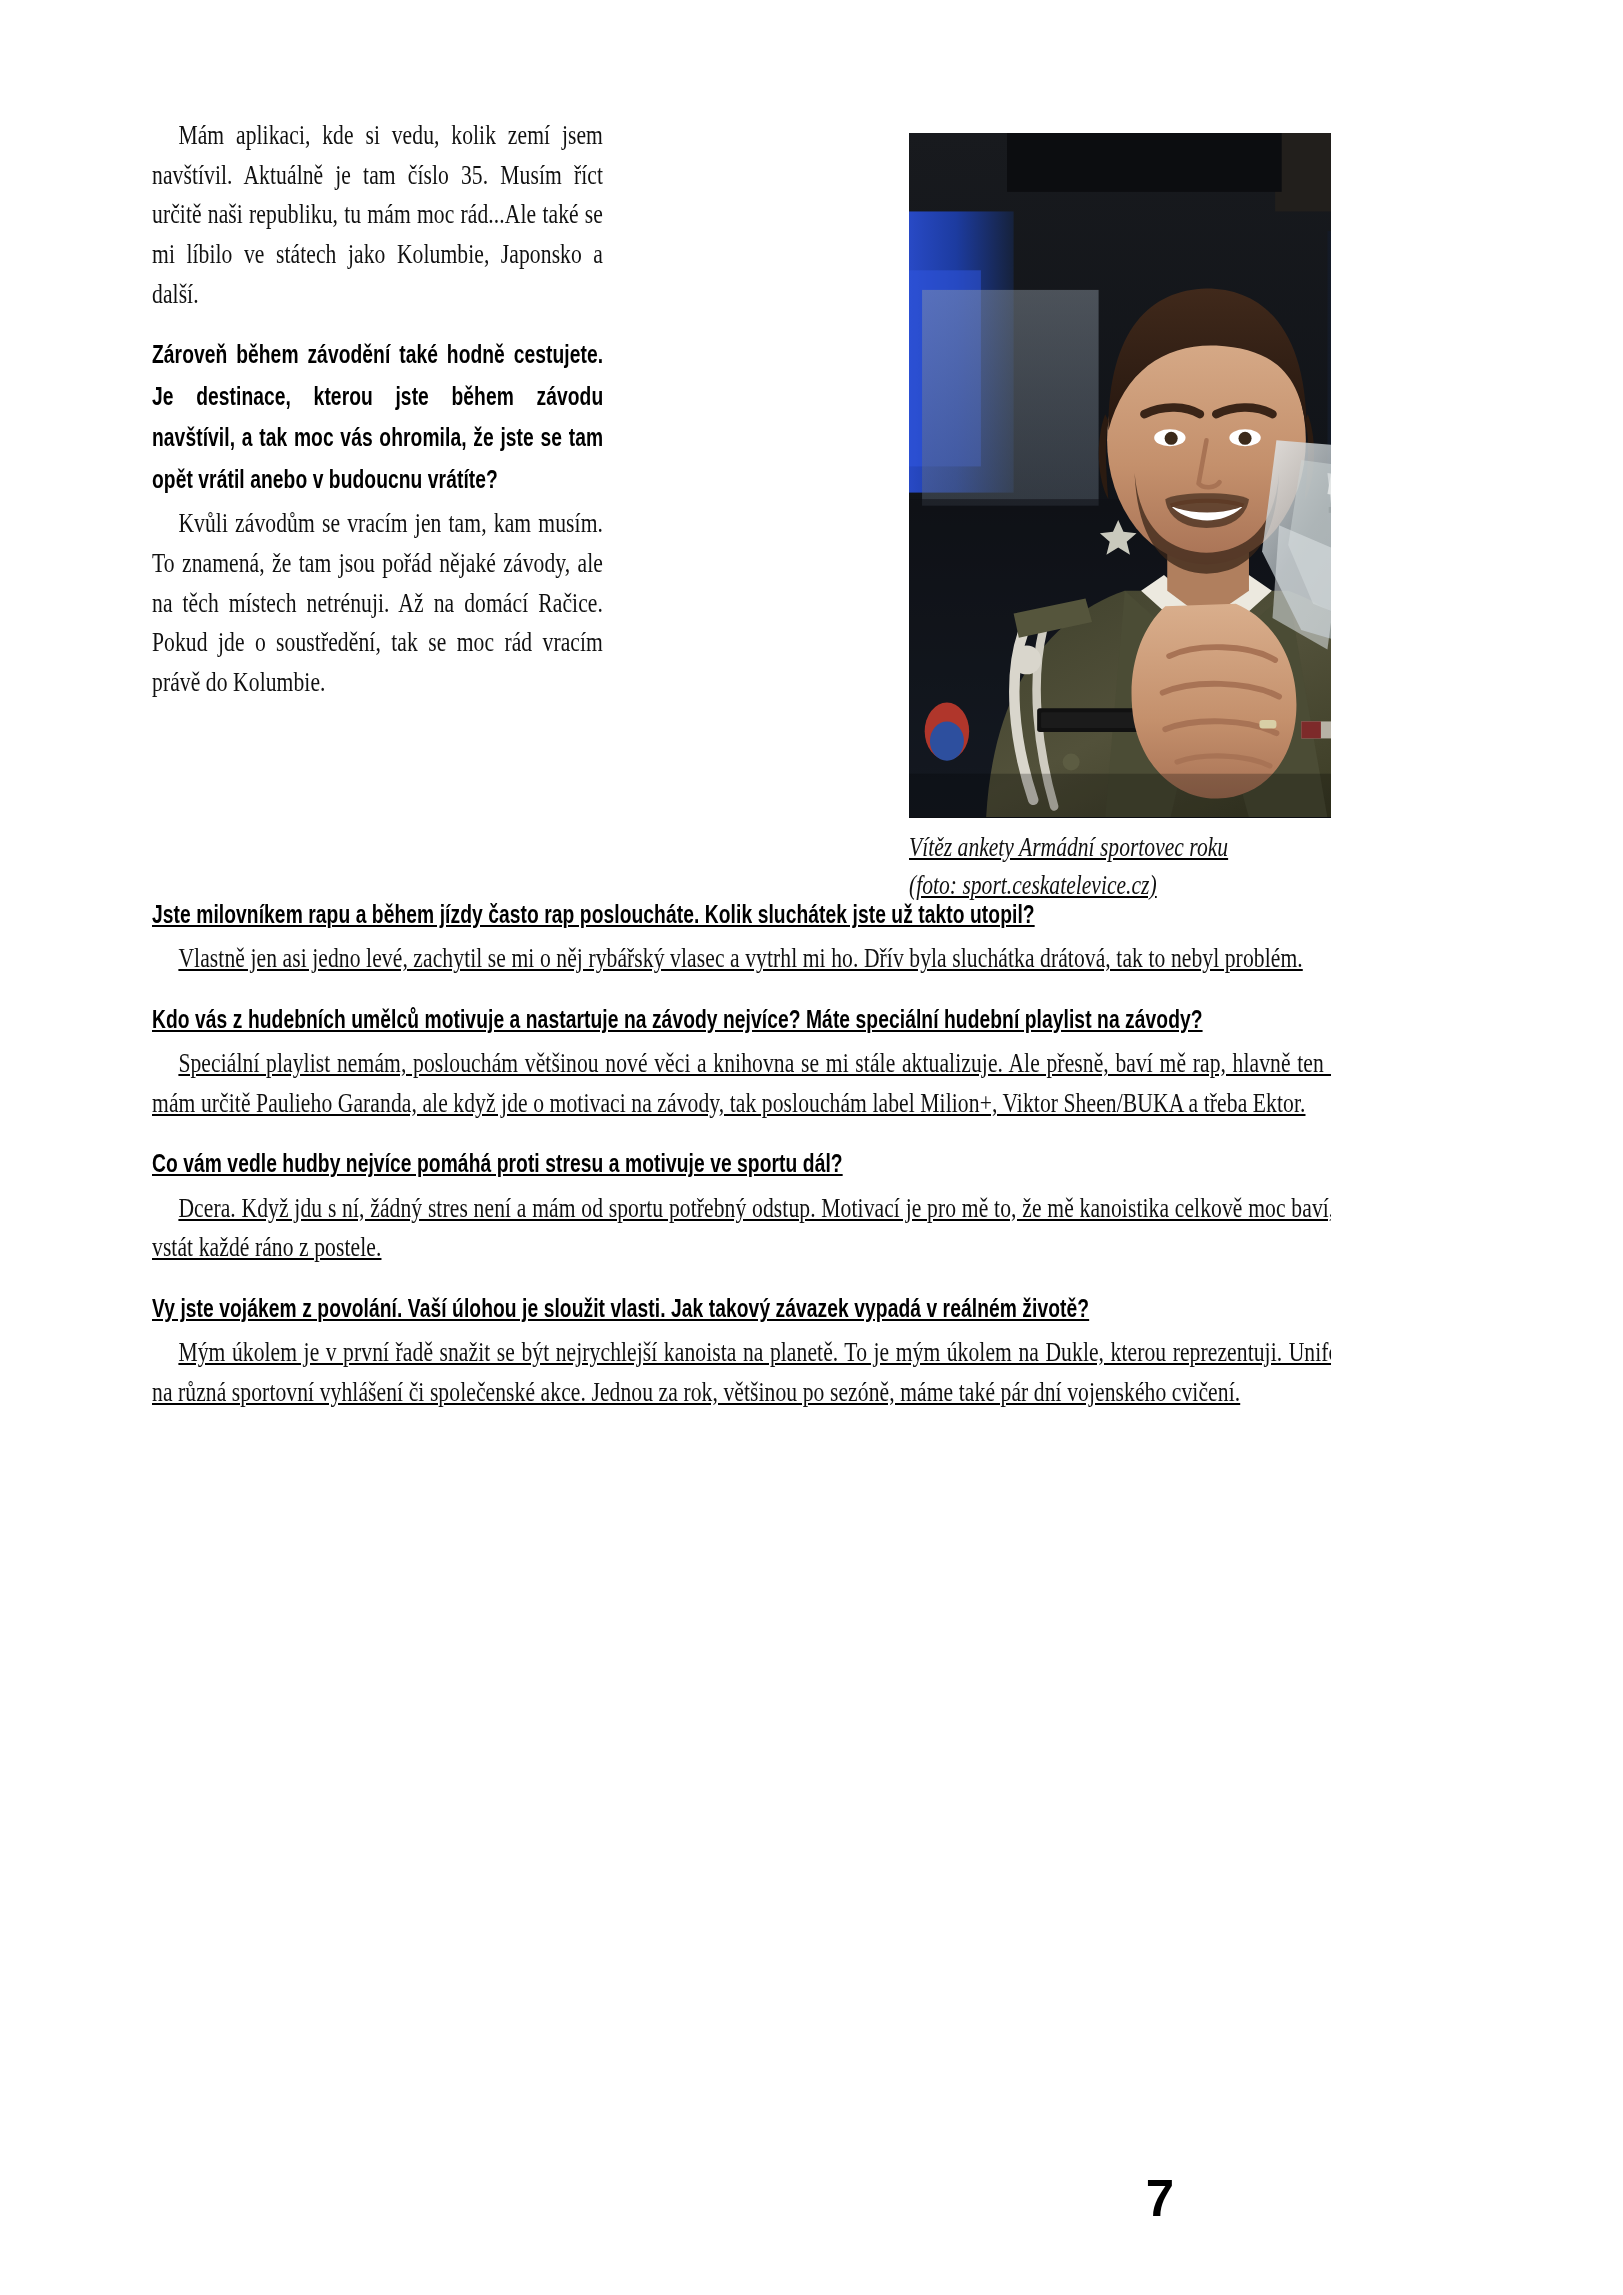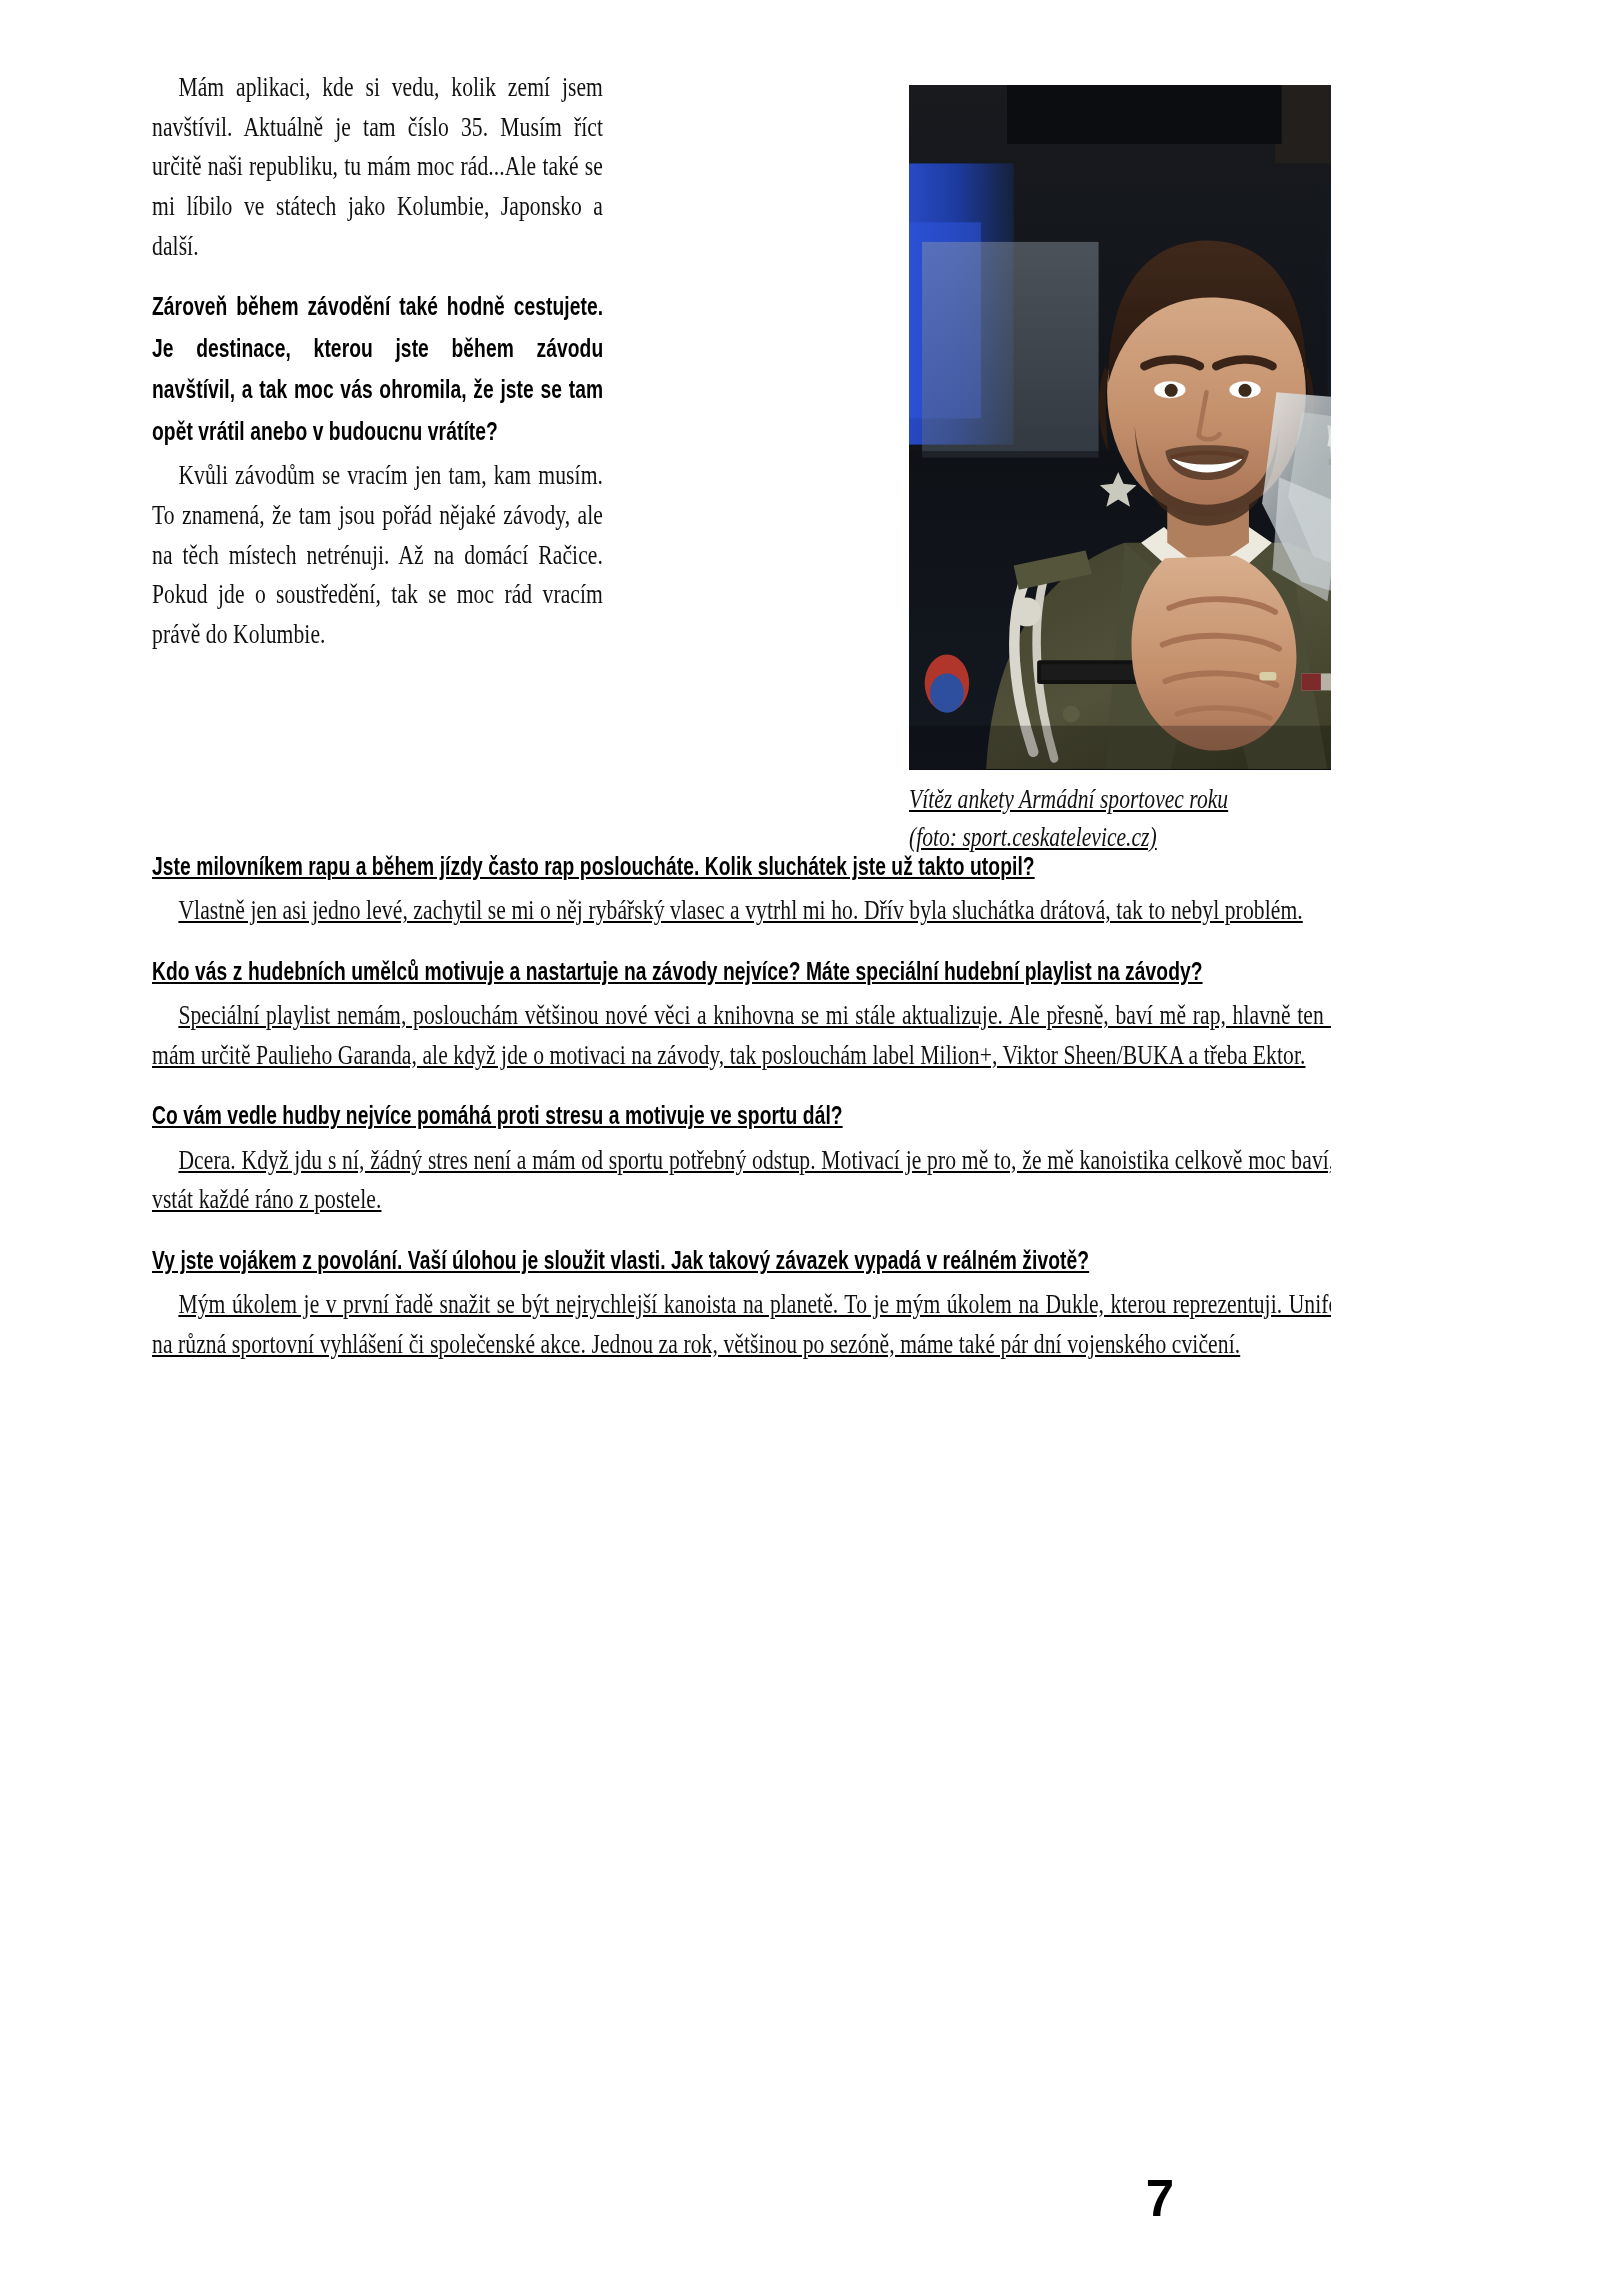--- a/index.html
+++ b/index.html
@@ -6,21 +6,21 @@
     margin: 0;
     padding: 0;
     background: #ffffff;
   }
   .page {
     position: relative;
     width: 1331px;
     height: 2295px;
     background: #ffffff;
     box-sizing: border-box;
-    padding: 68px 157px 0 152px;
+    padding: 116px 157px 0 152px;
     font-family: "Liberation Serif", "DejaVu Serif", serif;
     color: #000000;
     overflow: hidden;
   }
 
   
   .body-text {
     font-family: "Liberation Serif", "DejaVu Serif", serif;
     font-size: 27px;
     line-height: 1.47;

